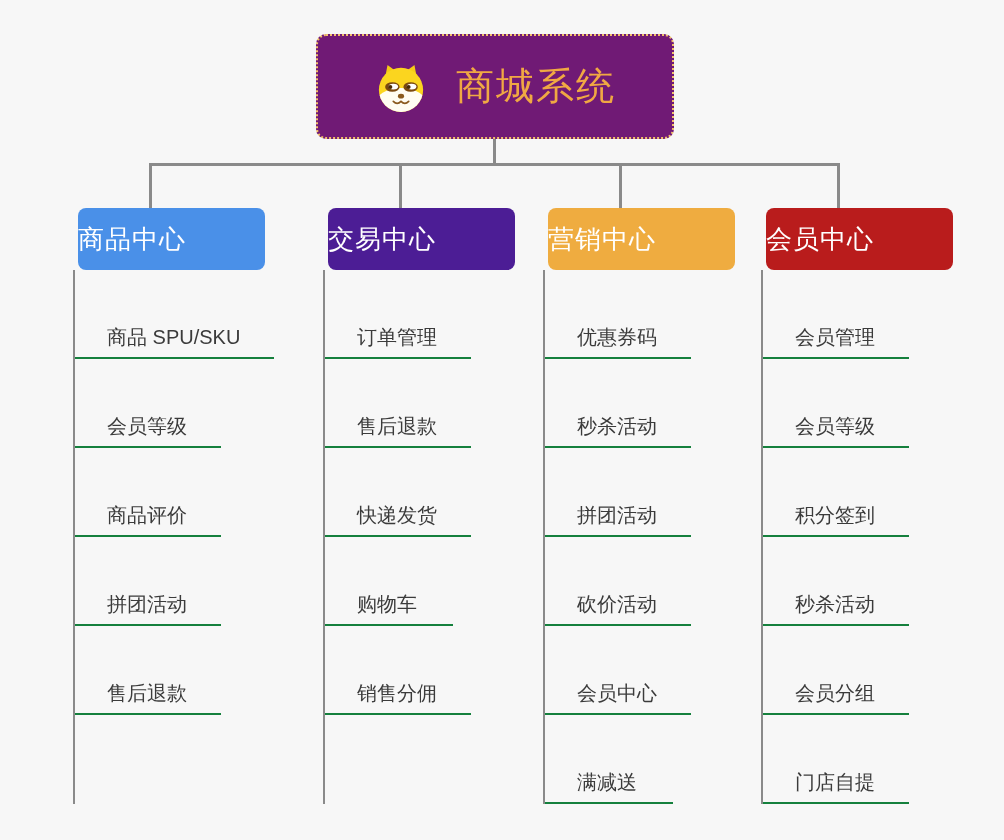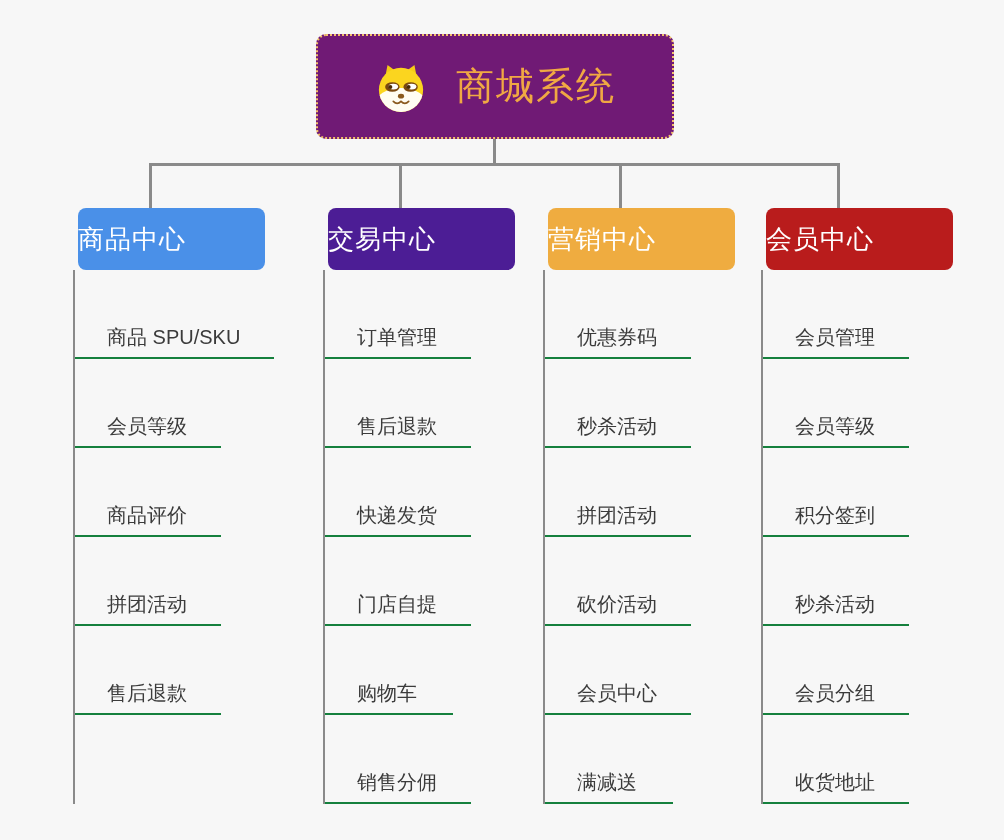--- a/index.html
+++ b/index.html
@@ -152,23 +152,20 @@
       <div class="child">
           <span>订单管理</span>
         </div>
       <div class="child">
           <span>售后退款</span>
         </div>
       <div class="child">
           <span>快递发货</span>
         </div>
       <div class="child">
-          <span>门店自提</span>
-        </div>
-      <div class="child">
           <span>购物车</span>
         </div>
       <div class="child">
           <span>销售分佣</span>
         </div>
     </div>
   </div>
 
   <div class="branch" style="left:527px;">
     <div class="branch-box" style="background: rgb(239, 172, 64);">
@@ -212,18 +209,18 @@
       <div class="child">
           <span>积分签到</span>
         </div>
       <div class="child">
           <span>秒杀活动</span>
         </div>
       <div class="child">
           <span>会员分组</span>
         </div>
       <div class="child">
-          <span>收货地址</span>
+          <span>门店自提</span>
         </div>
     </div>
   </div>
 
 </div>
 
 </body></html>

